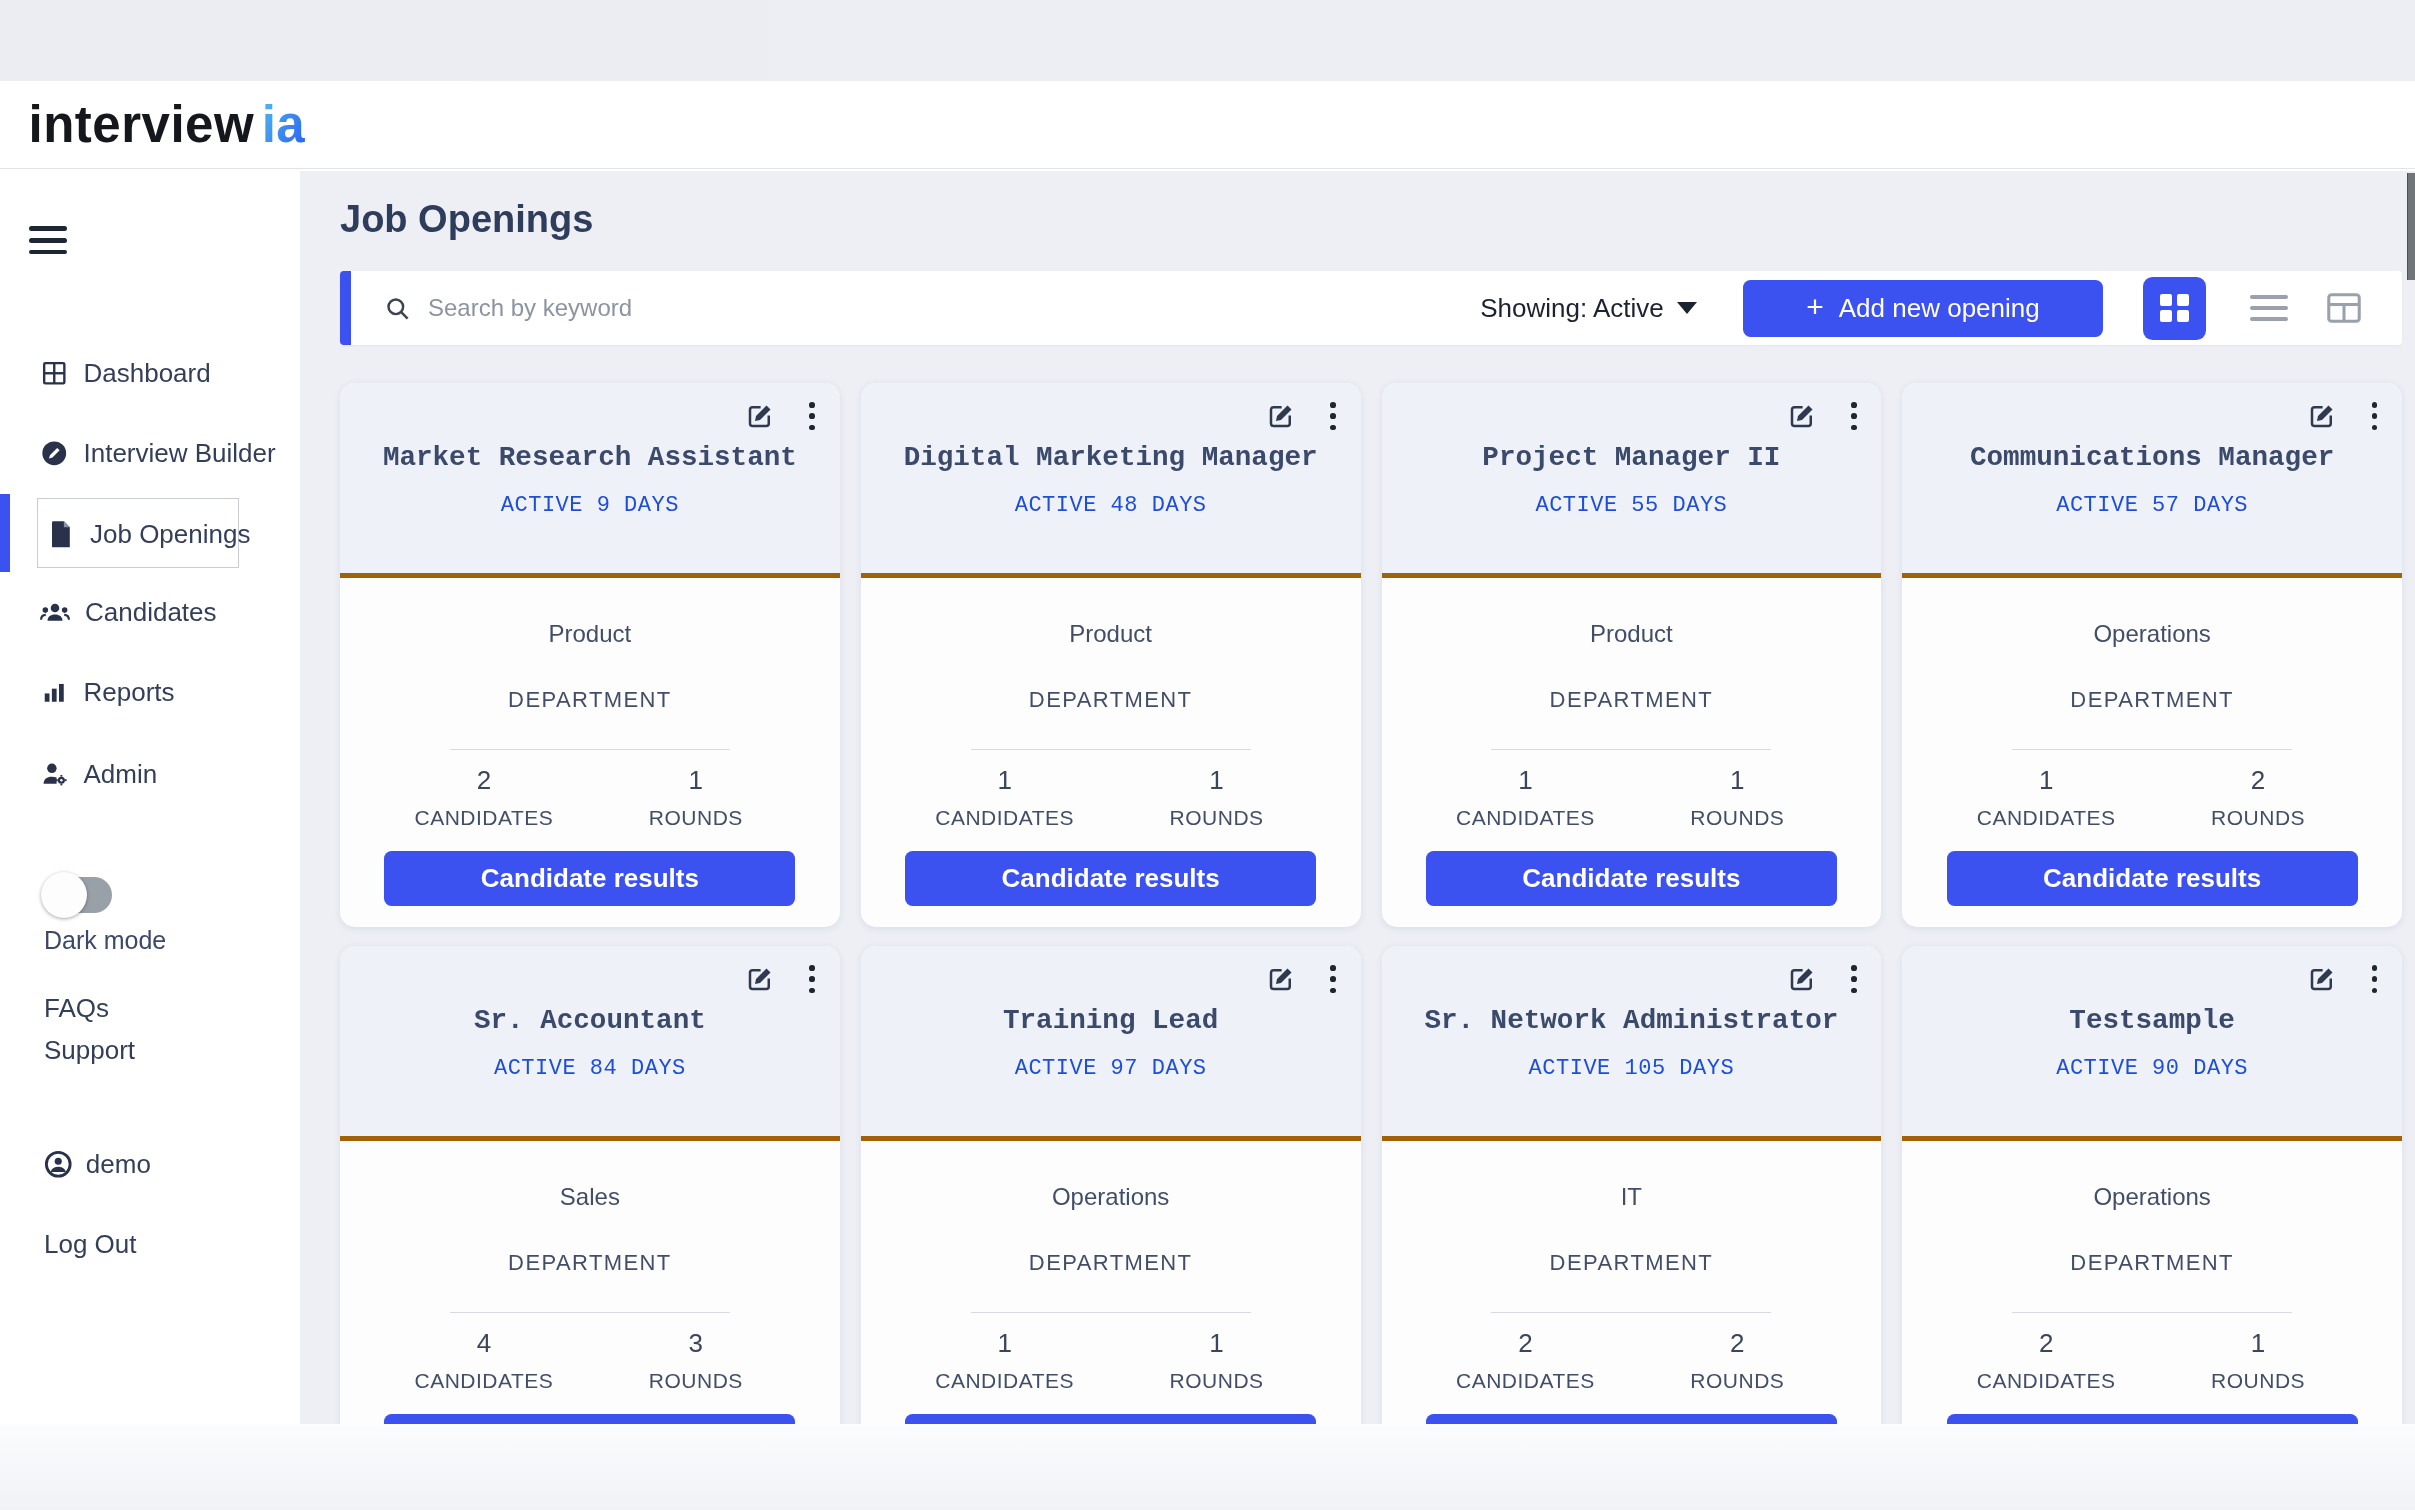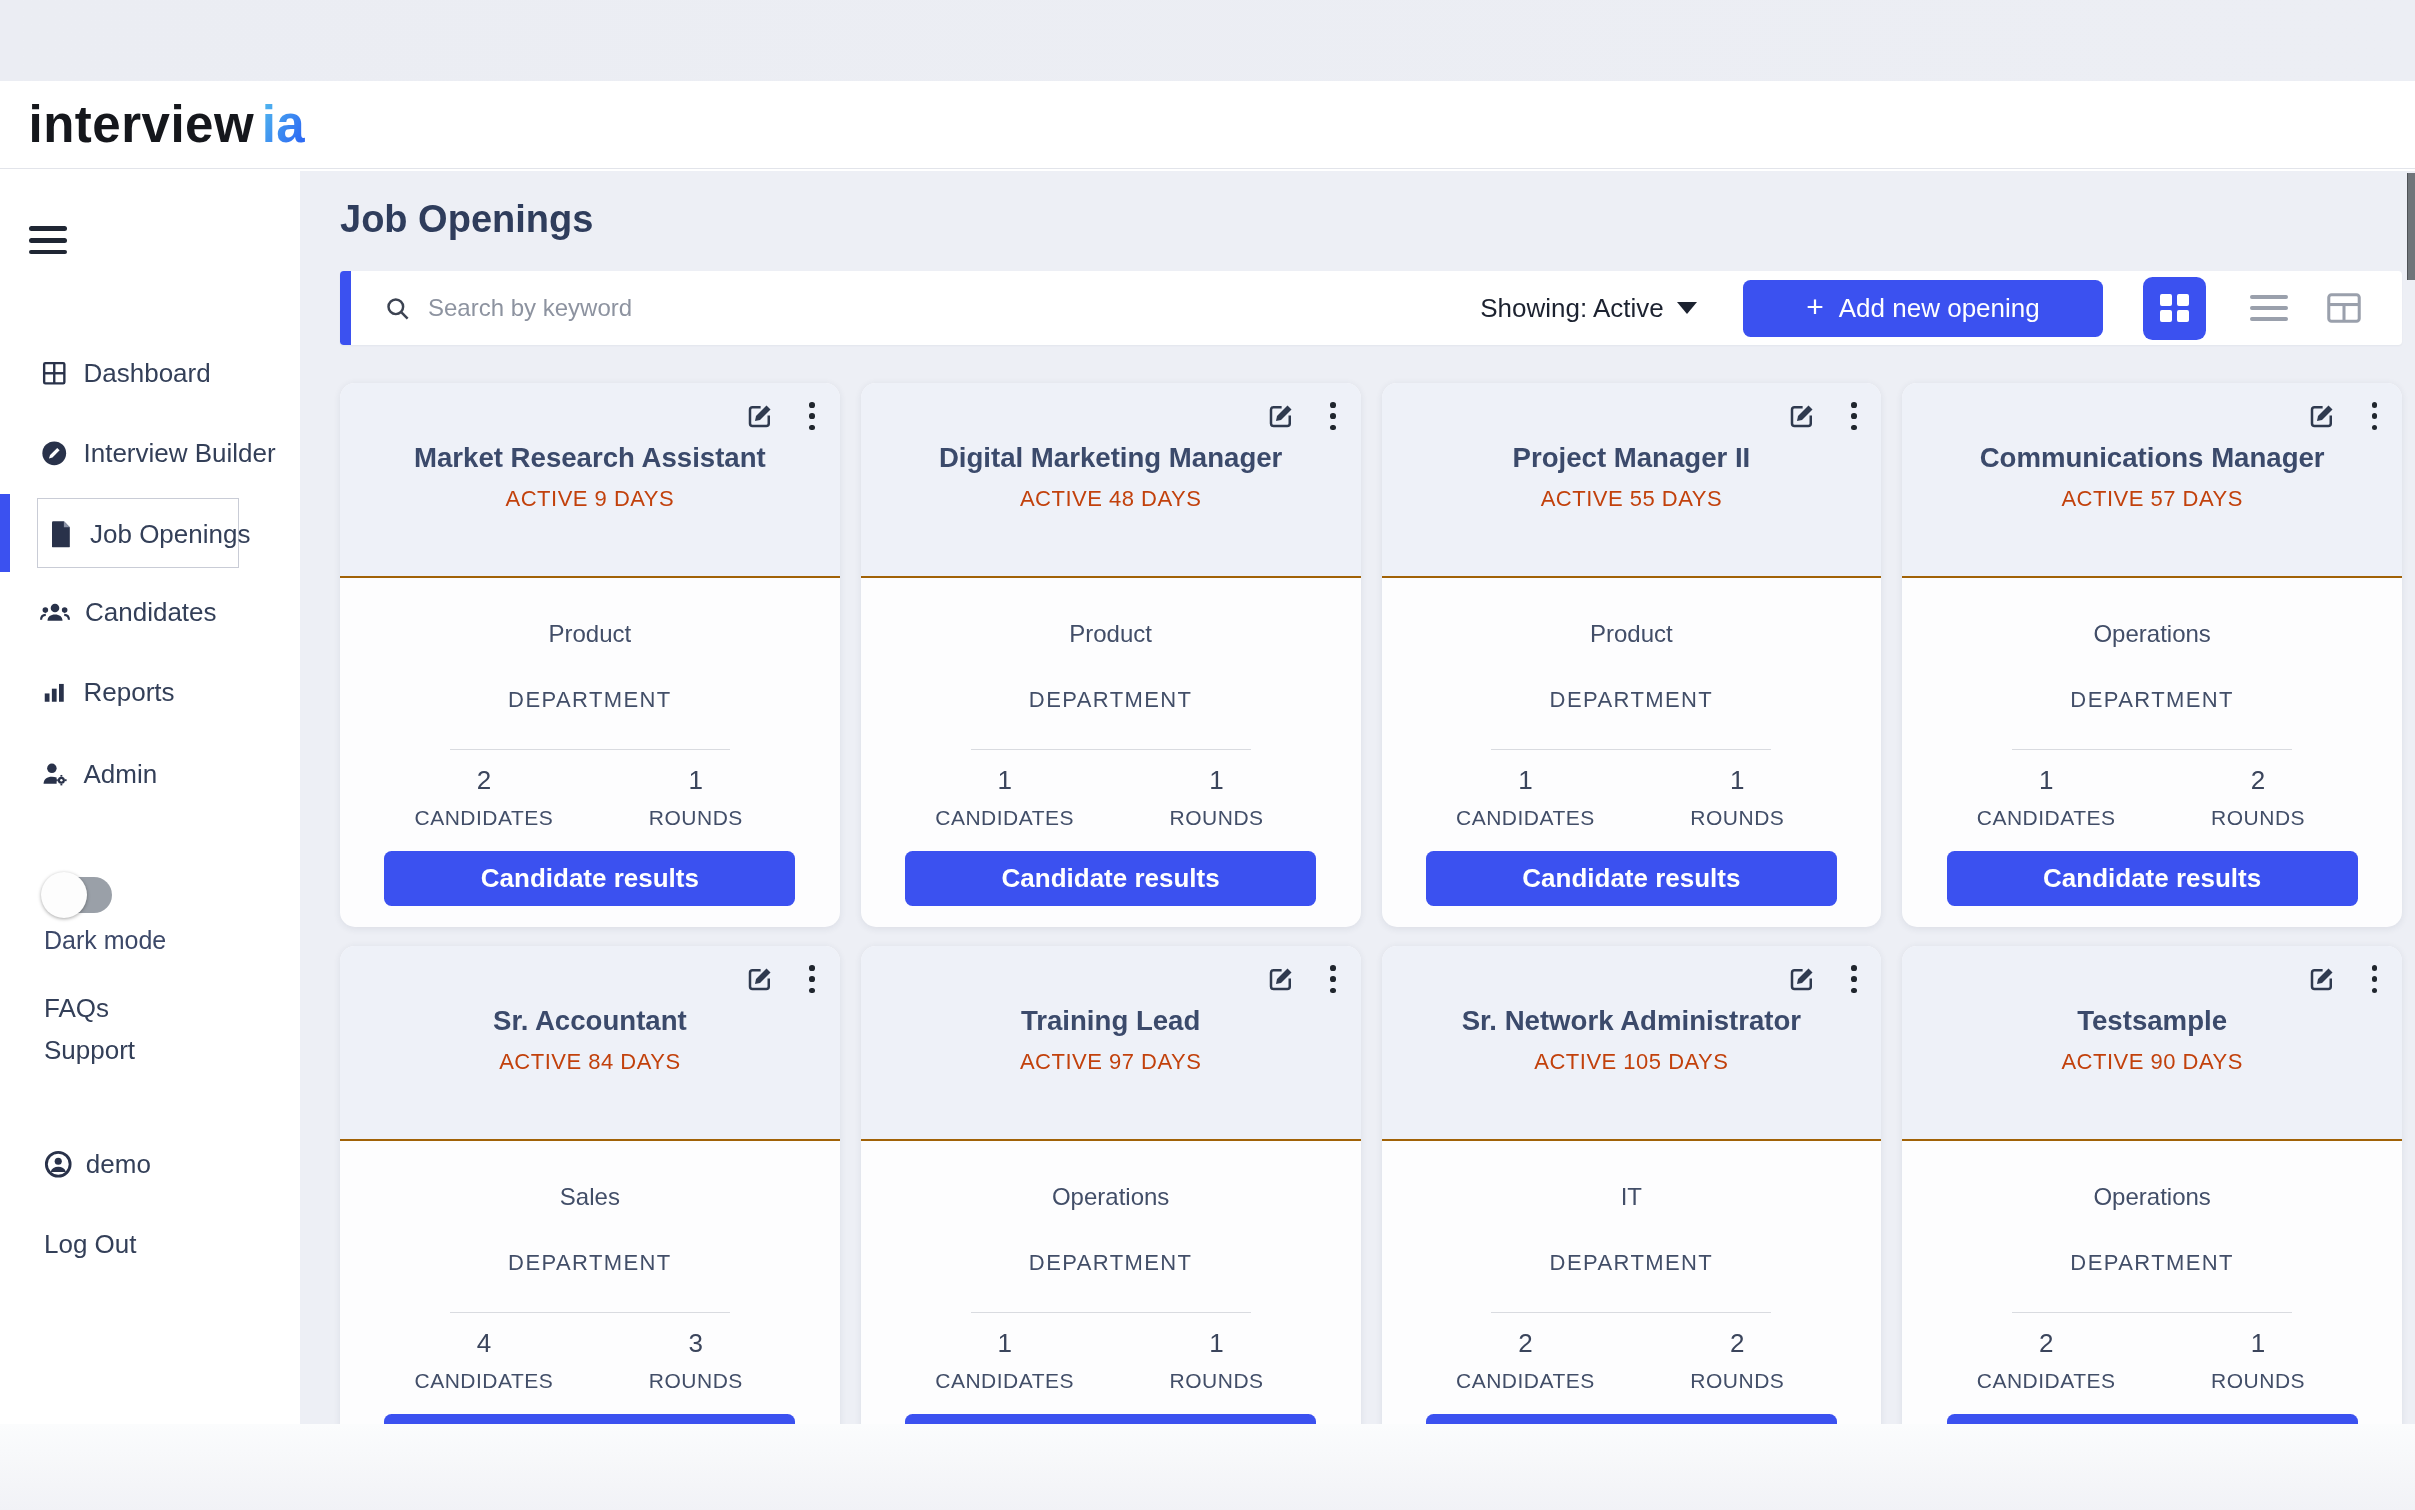--- a/index.html
+++ b/index.html
@@ -86,27 +86,27 @@
   .grid-glyph span { background:#fff; border-radius:1.9px; }
   .view-list-btn { margin-left:44px; width:38px; display:flex; flex-direction:column; gap:6.7px; cursor:pointer; }
   .view-list-btn span { height:4.3px; background:#9aa0ac; border-radius:1.9px; }
   .view-table-btn { margin-left:38px; margin-right:40px; cursor:pointer; display:flex; }
 
   
   .cards { position:absolute; left:40px; top:212px; width:2062px;
     display:grid; grid-template-columns:repeat(4,1fr); gap:19px 21px; }
   .card { height:544px; background:#fdfdfe; border-radius:15px; overflow:hidden;
     box-shadow:0 1.9px 7.6px rgba(40,50,80,.09); }
-  .card-head { position:relative; height:195px; background:#eef1f8; border-bottom:2px solid #a16207; }
+  .card-head { position:relative; height:195px; background:#eef1f8; border-bottom:5px solid #a16207;font-family:Liberation Mono, monospace; }
   .card-actions { position:absolute; top:17px; right:19px; display:flex; align-items:center; gap:28.5px; }
   .edit-icon { cursor:pointer; display:flex; }
   .kebab { display:flex; flex-direction:column; gap:5.7px; cursor:pointer; padding:1.9px 5.7px; }
   .kebab span { width:5.7px; height:5.7px; border-radius:50%; background:#20262e; }
   .card-title { padding-top:59px; text-align:center; font-size:27.6px; font-weight:700; color:#3b4a6b; }
-  .card-status { margin-top:12px; text-align:center; font-size:22px; color:#c2410c; letter-spacing:0.5px; }
+  .card-status { margin-top:20px; text-align:center; font-size:22px; color:#1d4ed8; letter-spacing:0.5px; }
   .card-body { text-align:center; }
   .dept-value { padding-top:42px; font-size:24px; color:#424e68; }
   .dept-label { margin-top:39px; font-size:22px; letter-spacing:1.4px; color:#424e68; }
   .card-divider { margin:36px auto 0; width:56%; border-top:1.9px solid #d9dbe0; }
   .stats { margin-top:15px; display:flex; padding:0 38px; }
   .stat { flex:1; }
   .stat-num { font-size:26px; color:#3b455c; }
   .stat-label { margin-top:9.5px; font-size:21px; letter-spacing:0.5px; color:#424e68; }
   .results-btn { margin-top:21px; width:411px; height:55px; background:#3b51f0; color:#fff;
     border:none; border-radius:7.6px; font-size:26px; font-weight:700; font-family:inherit; cursor:pointer; }

